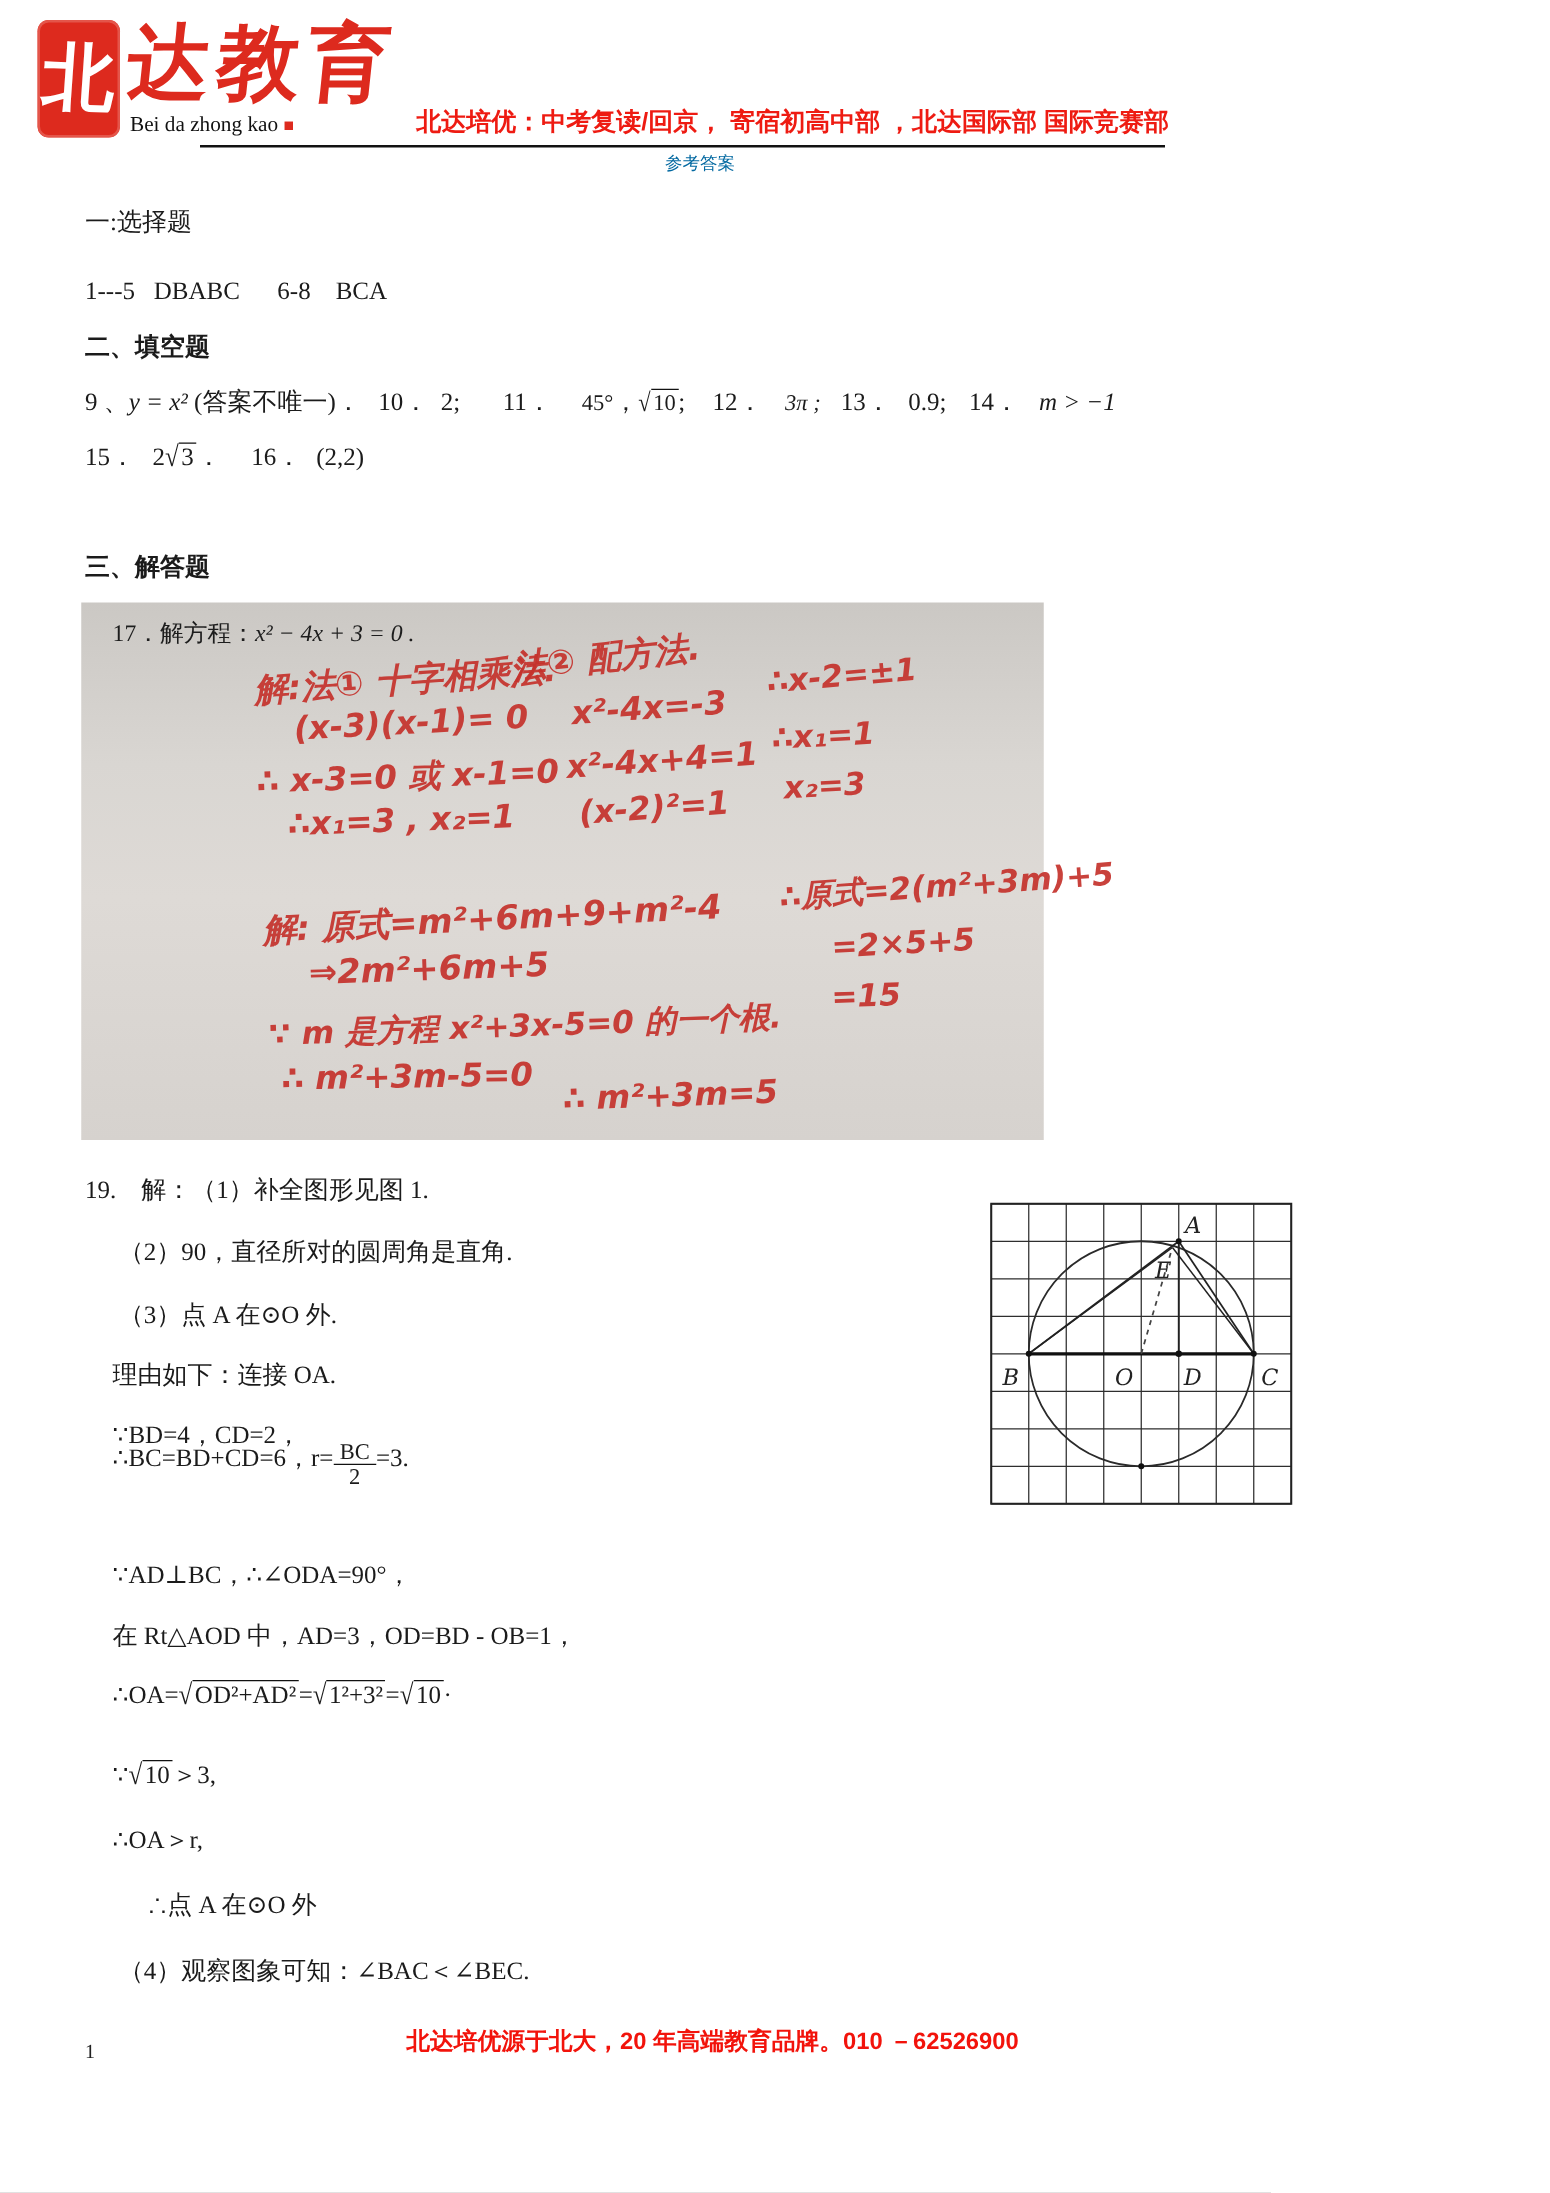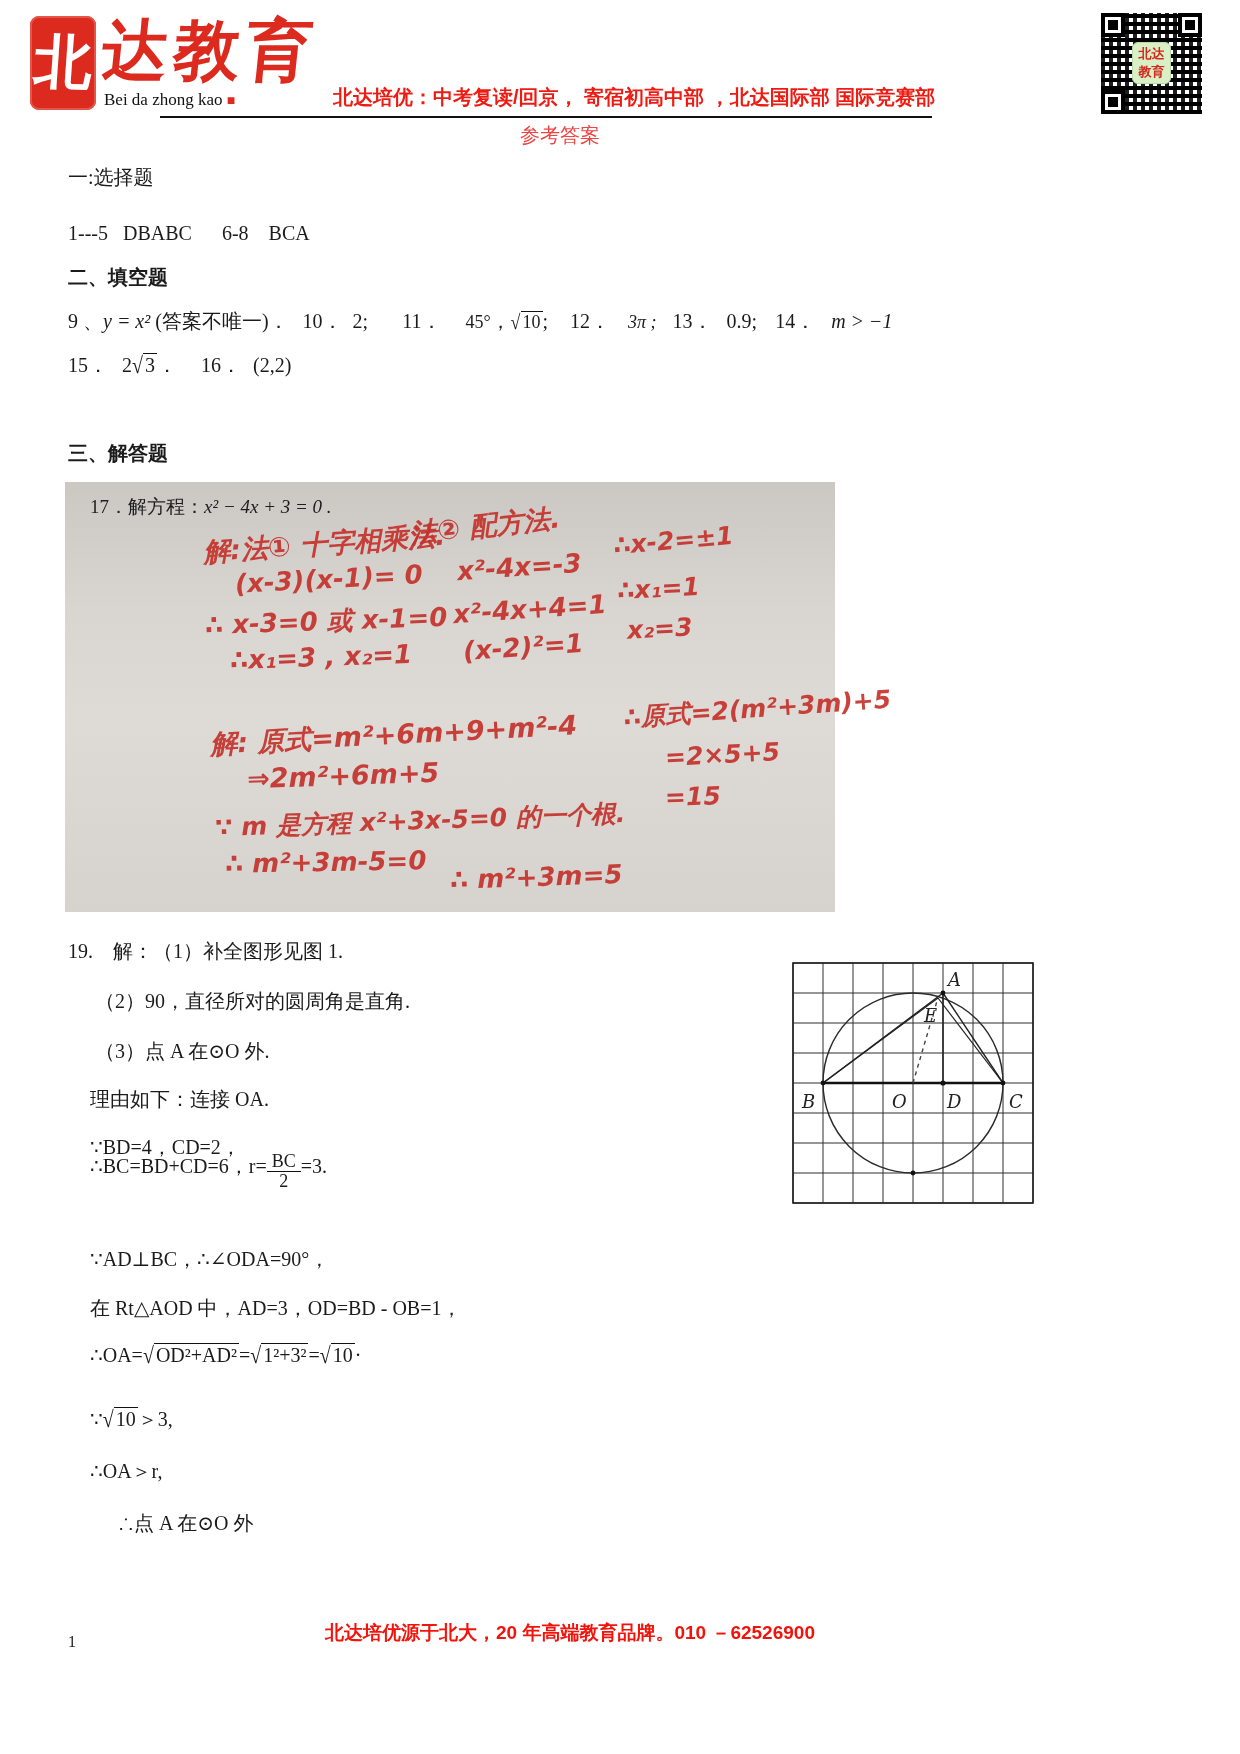--- a/index.html
+++ b/index.html
@@ -9,21 +9,21 @@
   
   .seal { position:absolute; left:30px; top:16px; width:66px; height:94px; background:#dd2a1e;
           border-radius:9px; box-shadow:0 0 0 2px #e4554a inset; display:flex; align-items:center; justify-content:center; }
   .seal span { color:#fff; font-size:58px; font-weight:bold; font-family:"DejaVu Serif",serif; transform:skew(-4deg,2deg); }
   .logo-text { position:absolute; left:102px; top:6px; font-size:66px; font-weight:bold; color:#dd2a1e;
                font-family:"DejaVu Serif",serif; letter-spacing:6px; transform:skew(-6deg); }
   .logo-sub { position:absolute; left:104px; top:90px; font-size:17px; color:#111; font-family:"Liberation Serif",serif; }
   .logo-sub .mark { color:#dd2a1e; font-size:14px; }
   .tagline { position:absolute; left:333px; top:84px; font-size:20px; font-weight:bold; color:#ee1b12; font-family:"Liberation Sans",sans-serif; }
   .hrule { position:absolute; left:160px; top:116px; width:772px; height:2px; background:#111; }
-  .page-title { position:absolute; left:440px; top:122px; width:240px; text-align:center; font-size:20px; color:#ef4444; }
+  .page-title { position:absolute; left:440px; top:122px; width:240px; text-align:center; font-size:14px; color:#0369a1; }
 
   
   .qr { position:absolute; left:1101px; top:13px; width:101px; height:101px; background:
         repeating-linear-gradient(90deg, rgba(0,0,0,.88) 0 4px, rgba(255,255,255,0) 4px 8px),
         repeating-linear-gradient(0deg, #000 0 4px, #fff 4px 8px); }
   .qr .finder { position:absolute; width:24px; height:24px; border:4px solid #000; background:#fff; }
   .qr .finder::after { content:""; position:absolute; inset:3px; background:#000; }
   .qr .f-tl { left:0; top:0; } .qr .f-tr { right:0; top:0; } .qr .f-bl { left:0; bottom:0; }
   .qr .badge { position:absolute; left:31px; top:29px; width:39px; height:42px; background:#d9efc6; border:1px solid #bcd9a8;
                border-radius:6px; color:#d3281c; font-size:13px; font-weight:bold; line-height:1.35;
@@ -69,29 +69,20 @@
   </div>
   <div class="logo-text">达教育</div>
   <div class="logo-sub">
     <span>Bei da zhong kao</span>
     <span class="mark">■</span>
   </div>
   <div class="tagline">北达培优：中考复读/回京，  寄宿初高中部 ，北达国际部 国际竞赛部</div>
   <div class="hrule"></div>
   <div class="page-title">参考答案</div>
 
-  <div class="qr">
-    <div class="finder f-tl"></div>
-    <div class="finder f-tr"></div>
-    <div class="finder f-bl"></div>
-    <div class="badge">
-      <span>北达</span>
-      <span>教育</span>
-    </div>
-  </div>
 
   <div class="tline" style="left:68px; top:164px;">一:选择题</div>
   <div class="tline" style="left:68px; top:222px;">1---5   DBABC      6-8    BCA</div>
 
   <div class="tline bold" style="left:68px; top:264px;">二、填空题</div>
 
   <div class="tline" style="left:68px; top:308px;"><span>9 、</span><span class="it">y = x²</span><span> (答案不唯一)．</span><span style="margin-left:14px;">10．</span><span style="margin-left:10px;">2;</span><span style="margin-left:34px;">11．</span><span class="big" style="margin-left:24px;">45°</span><span>，</span><span class="rad big"><span class="sign">√</span><span class="body">10</span></span><span>;</span><span style="margin-left:22px;">12．</span><span class="big it" style="margin-left:18px;">3π ;</span><span style="margin-left:16px;">13．</span><span style="margin-left:14px;">0.9;</span><span style="margin-left:18px;">14．</span><span class="it" style="margin-left:16px;">m &gt; −1</span></div>
 
   <div class="tline" style="left:68px; top:352px;"><span>15．</span><span style="margin-left:14px;">2</span><span class="rad"><span class="sign">√</span><span class="body">3</span></span><span>．</span><span style="margin-left:24px;">16．</span><span style="margin-left:12px;">(2,2)</span></div>
 
@@ -136,20 +127,21 @@
 
   <div class="tline" style="left:90px; top:1246px;">∵AD⊥BC，∴∠ODA=90°，</div>
   <div class="tline" style="left:90px; top:1295px;">在 Rt△AOD 中，AD=3，OD=BD - OB=1，</div>
 
   <div class="tline" style="left:90px; top:1343px;"><span>∴OA=</span><span class="rad"><span class="sign">√</span><span class="body">OD²+AD²</span></span><span>=</span><span class="rad"><span class="sign">√</span><span class="body">1²+3²</span></span><span>=</span><span class="rad"><span class="sign">√</span><span class="body">10</span></span><span>·</span></div>
 
   <div class="tline" style="left:90px; top:1406px;"><span>∵</span><span class="rad"><span class="sign">√</span><span class="body">10</span></span><span>＞3,</span></div>
 
   <div class="tline" style="left:90px; top:1458px;">∴OA＞r,</div>
   <div class="tline" style="left:90px; top:1510px;margin-left:28px;">∴点 A 在⊙O 外</div>
+  <div class="tline" style="left:95px; top:1563px;">（4）观察图象可知：∠BAC＜∠BEC.</div>
 
   <svg class="figure" width="250" height="250" viewBox="0 0 250 250">
     <g stroke="#2e2e2e" stroke-width="1">
       <path d="M5 5H245 M5 35H245 M5 65H245 M5 95H245 M5 125H245 M5 155H245 M5 185H245 M5 215H245 M5 245H245
                M5 5V245 M35 5V245 M65 5V245 M95 5V245 M125 5V245 M155 5V245 M185 5V245 M215 5V245 M245 5V245" fill="none"></path>
     </g>
     <rect x="5" y="5" width="240" height="240" fill="none" stroke="#222" stroke-width="1.6"></rect>
     <circle cx="125" cy="125" r="90" fill="none" stroke="#2a2a2a" stroke-width="1.4"></circle>
     <line x1="35" y1="125" x2="215" y2="125" stroke="#111" stroke-width="2.6"></line>
     <line x1="35" y1="125" x2="155" y2="35" stroke="#222" stroke-width="1.4"></line>

